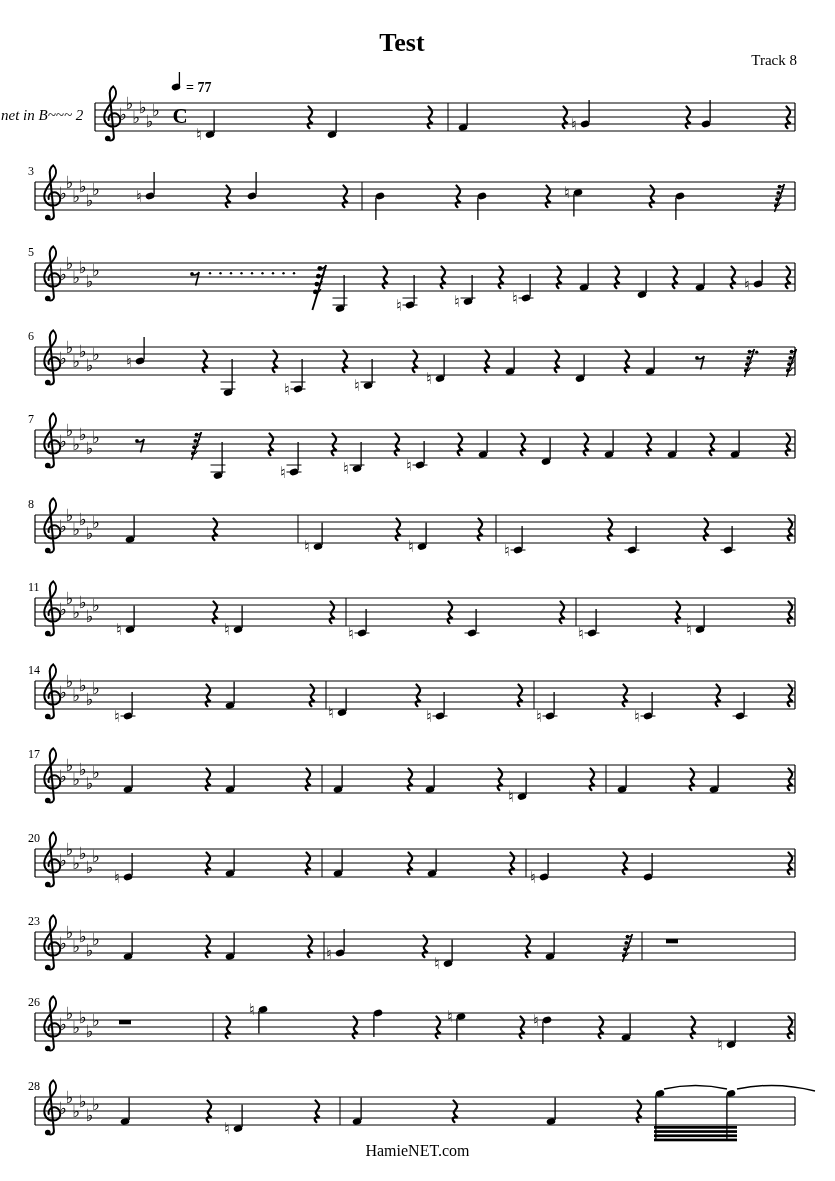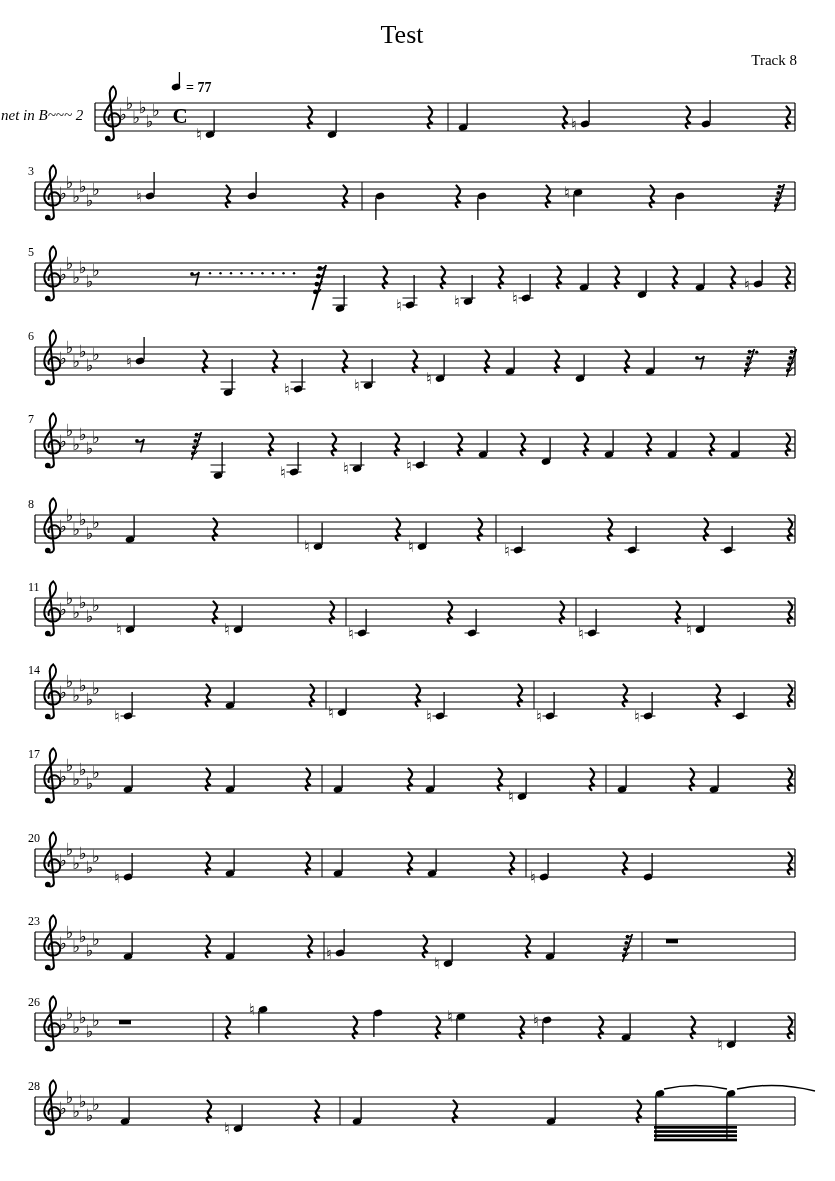--- a/index.html
+++ b/index.html
@@ -1,19 +1,19 @@
 <!DOCTYPE html>
 <html><head>
 <meta charset="utf-8">
 <style>
   html,body{margin:0;padding:0;background:#fff;}
   .page{position:relative;width:835px;height:1181px;background:#ffffff;overflow:hidden;
         font-family:"Liberation Serif","DejaVu Serif",serif;color:#000;}
-  .title{position:absolute;top:20px;left:402px;transform:translateX(-50%);
-         font-size:26px;font-weight:normal;white-space:nowrap;}
+  .title{position:absolute;top:28px;left:402px;transform:translateX(-50%);
+         font-size:26px;font-weight:bold;white-space:nowrap;}
   .track{position:absolute;top:52px;right:38px;font-size:15px;}
   .instrument{position:absolute;top:107px;left:1px;font-size:15px;white-space:nowrap;font-style:italic;}
   .footer{position:absolute;top:1142px;left:0;right:0;text-align:center;font-size:16px;}
   svg{position:absolute;top:0;left:0;}
 </style>
 </head>
 <body>
 
 <div class="page">
   <div class="title">Test</div>
@@ -654,13 +654,14 @@
       <ellipse cx="731" cy="1093.5" rx="4.4" ry="3.2" fill="#000000" transform="rotate(-18 731 1093.5)"></ellipse>
       <line x1="655.9" y1="1094.5" x2="655.9" y2="1139" stroke="#000000" stroke-width="1.3"></line>
       <line x1="726.9" y1="1094.5" x2="726.9" y2="1139" stroke="#000000" stroke-width="1.3"></line>
       <rect x="654" y="1126" width="83" height="2.7" fill="#000000"></rect>
       <rect x="654" y="1130.2" width="83" height="2.7" fill="#000000"></rect>
       <rect x="654" y="1134.4" width="83" height="2.7" fill="#000000"></rect>
       <rect x="654" y="1138.6" width="83" height="2.7" fill="#000000"></rect>
       <path d="M664,1089 Q695.5,1082 727,1089" fill="none" stroke="#000000" stroke-width="1.5"></path>
       <path d="M737,1089 Q776,1081 815,1091" fill="none" stroke="#000000" stroke-width="1.5"></path>
     </svg>
+  <div class="footer">HamieNET.com</div>
 </div>
 
 </body></html>

